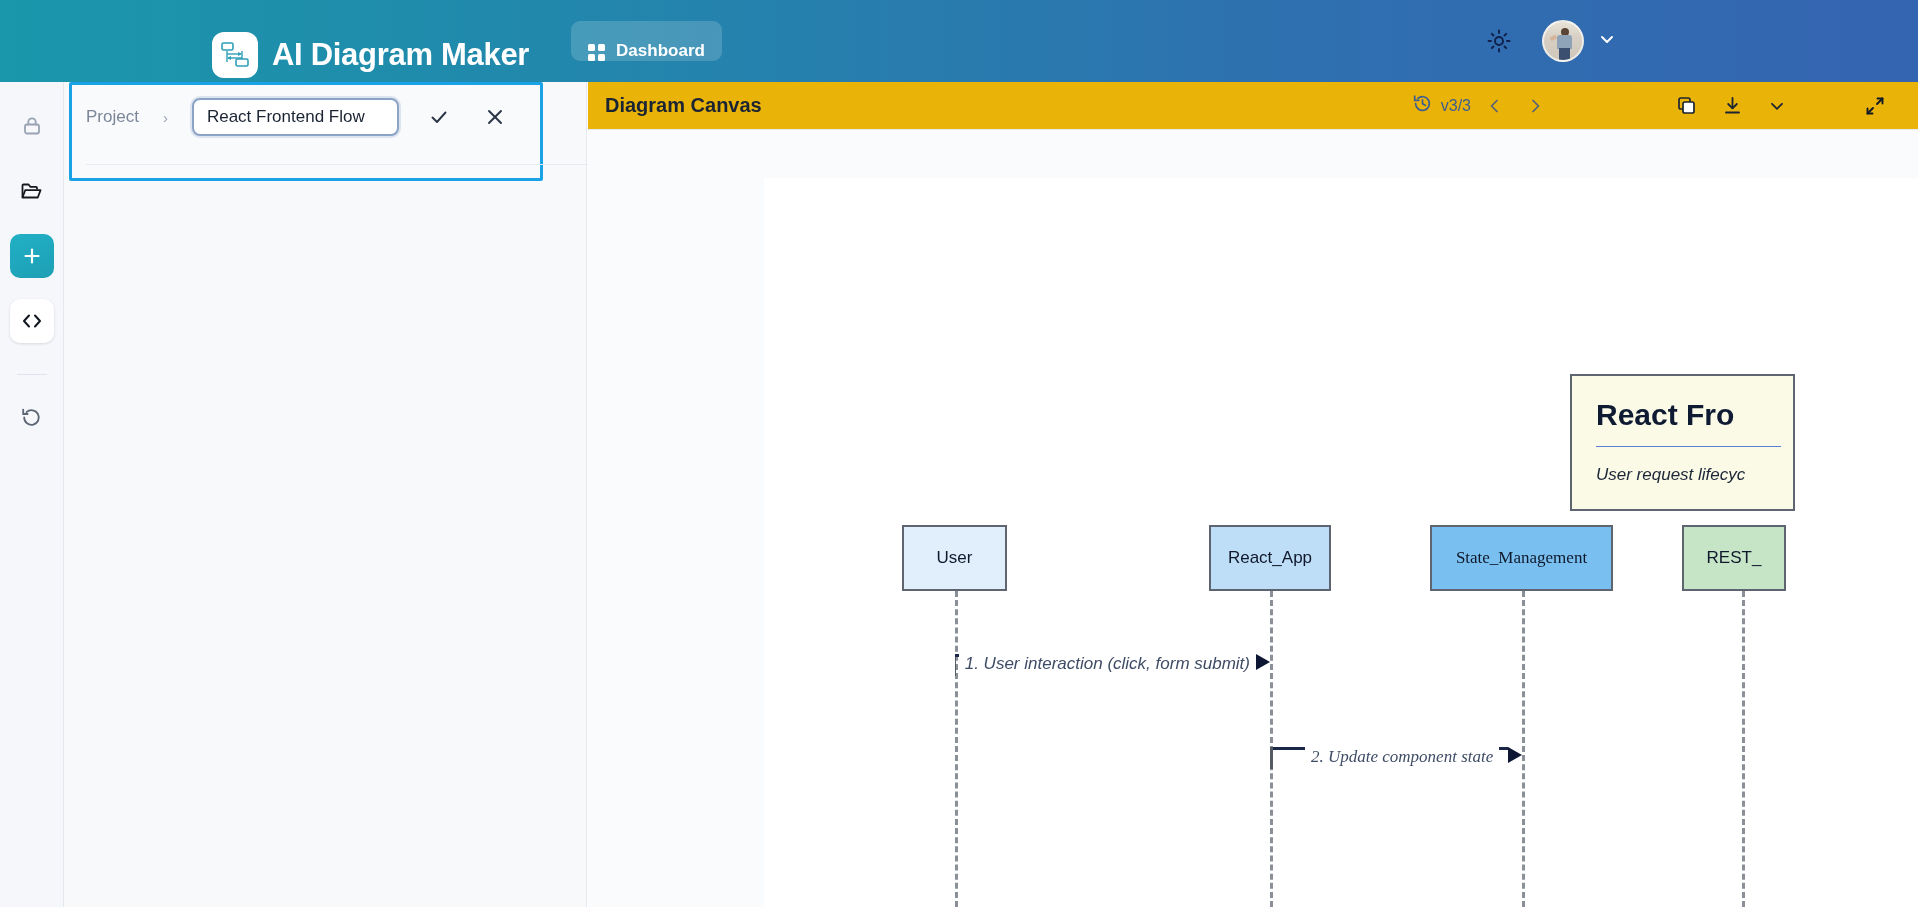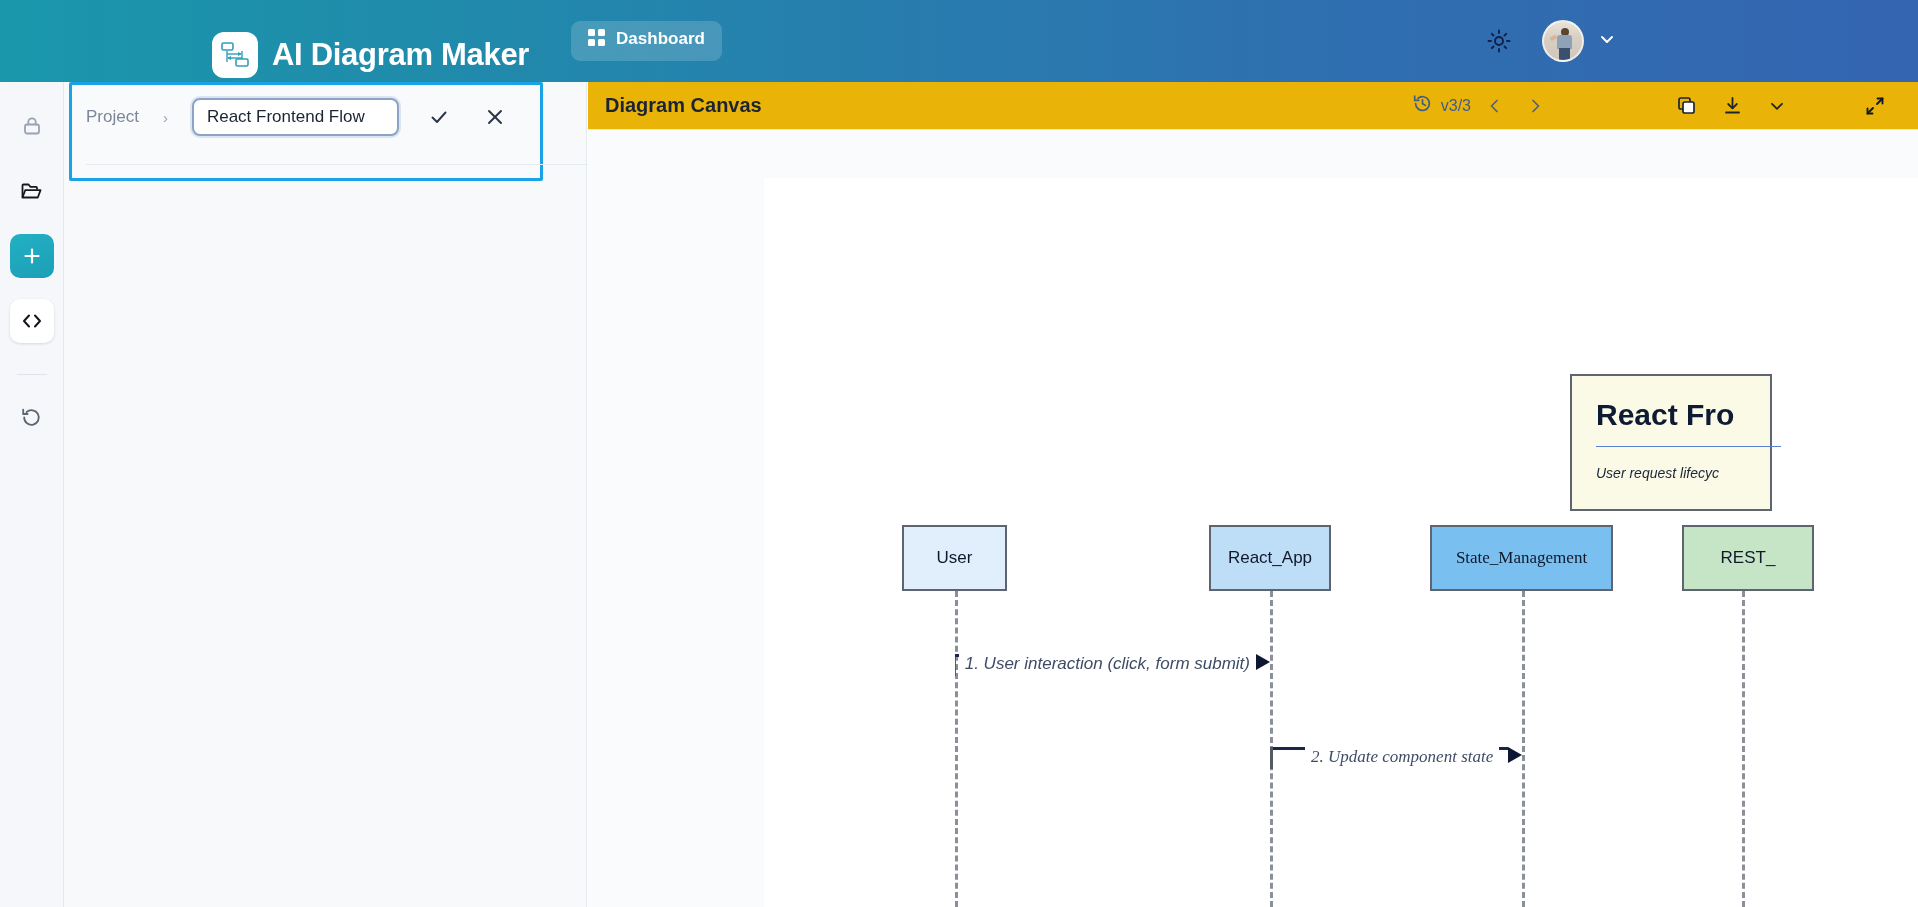--- a/index.html
+++ b/index.html
@@ -23,23 +23,23 @@
   .logo-tile {
     width: 46px; height: 46px; border-radius: 12px; background: #ffffff;
     position: relative; flex: none;
   }
   .logo-tile svg { position: absolute; left: 6px; top: 6px; }
   .brand-name {
     color: #ffffff; font-size: 31px; font-weight: 700; letter-spacing: -0.3px;
     white-space: nowrap;
   }
   .dash-btn {
-    margin-left: 42px; height: 40px; padding: 8px 17px; border-radius: 9px;
+    margin-left: 42px; height: 40px; padding: 0 17px; border-radius: 9px;
     background: rgba(255,255,255,0.17);
-    display: flex; align-items: flex-start; gap: 11px;
+    display: flex; align-items: flex-end; gap: 11px;
     color: #ffffff; font-size: 17px; font-weight: 600; cursor: pointer;
     border: none; white-space: nowrap;
   }
   .grid-icon { display: grid; grid-template-columns: 7px 7px; grid-template-rows: 7px 7px; gap: 3px; }
   .grid-icon i { background: #fff; border-radius: 1.5px; display: block; }
 
   .topbar-right {
     margin-left: auto; display: flex; align-items: center; gap: 26px; margin-right: 302px;
   }
   .theme-btn { background: none; border: none; cursor: pointer; line-height: 0; padding: 4px; }
@@ -116,30 +116,30 @@
 
   .canvas-body {
     position: relative; height: 777px; background: #fafbfc; overflow: hidden;
   }
   .diagram-surface {
     position: absolute; left: 176px; top: 48px; width: 1155px; height: 729px; background: #ffffff;
   }
 
   
   .title-card {
-    position: absolute; left: 806px; top: 196px; width: 202px; height: 137px;
+    position: absolute; left: 806px; top: 196px; width: 225px; height: 137px;
     background: #fafae6; border: 2px solid #5f6570;
   }
   .title-card-h {
     font-size: 30px; font-weight: 700; color: #0f1b33; white-space: nowrap;
     margin: 22px 0 0 24px;
   }
   .title-card-rule { width: 185px; height: 1px; background: #5b7fd1; margin: 14px 0 0 24px; }
   .title-card-sub {
-    font-size: 14px; font-style: italic; color: #1c2638; white-space: nowrap; margin: 18px 0 0 24px;
+    font-size: 17px; font-style: italic; color: #1c2638; white-space: nowrap; margin: 18px 0 0 24px;
   }
 
   
   .participant {
     position: absolute; top: 347px; height: 66px; border: 2px solid #5f6570;
     display: flex; align-items: center; justify-content: center;
     font-size: 17px; color: #10182b; white-space: nowrap;
   }
   .lifeline {
     position: absolute; top: 413px; width: 0; border-left: 3px dashed #8b8f98; height: 316px;
@@ -342,21 +342,21 @@
           </div>
           <div class="lifeline" style="left: 190.5px;"></div>
           <div class="participant" style="left: 445px; width: 122px; background: rgb(190, 222, 248);">
             <span>React_App</span>
           </div>
           <div class="lifeline" style="left: 506px;"></div>
           <div class="participant" style="left: 666px; width: 183px; background: rgb(121, 192, 240); font-family: Liberation Serif, serif;">
             <span>State_Management</span>
           </div>
           <div class="lifeline" style="left: 757.5px;"></div>
-          <div class="participant" style="left: 918px; width: 132px; background: rgb(198, 228, 198);">
+          <div class="participant" style="left: 918px; width: 104px; background: rgb(198, 228, 198);">
             <span>REST_</span>
           </div>
           <div class="lifeline" style="left: 978px;"></div>
           <div class="msg" style="left: 190.5px; top: 476px; width: 315.5px;">
             <span class="msg-tick"></span>
             <span class="msg-line" style="width: 32px;"></span>
             <span class="msg-text">1. User interaction (click, form submit)</span>
             <span class="msg-line" style="flex: 1 1 0%;"></span>
             <span class="msg-arrow"></span>
           </div>

